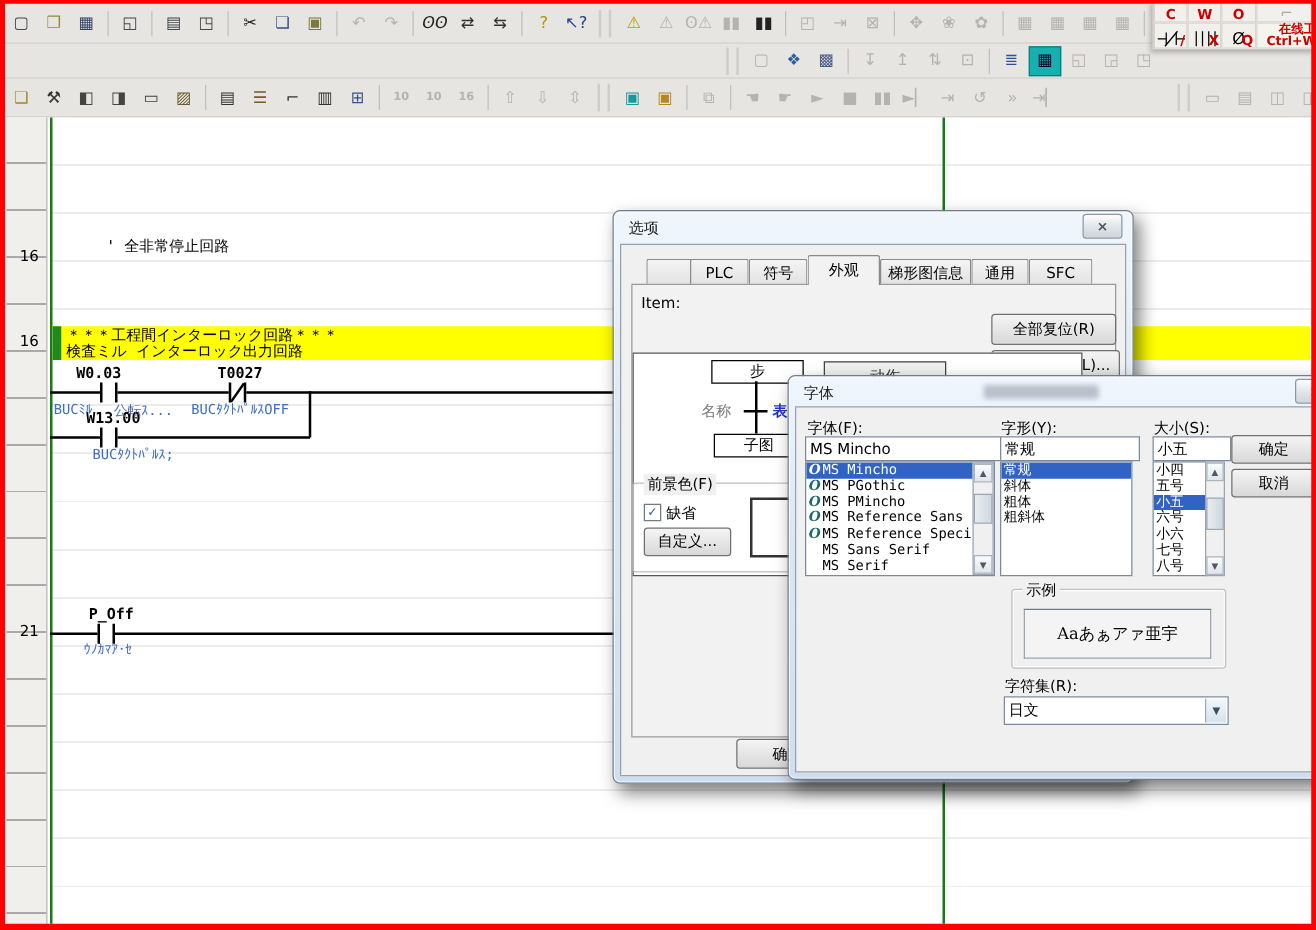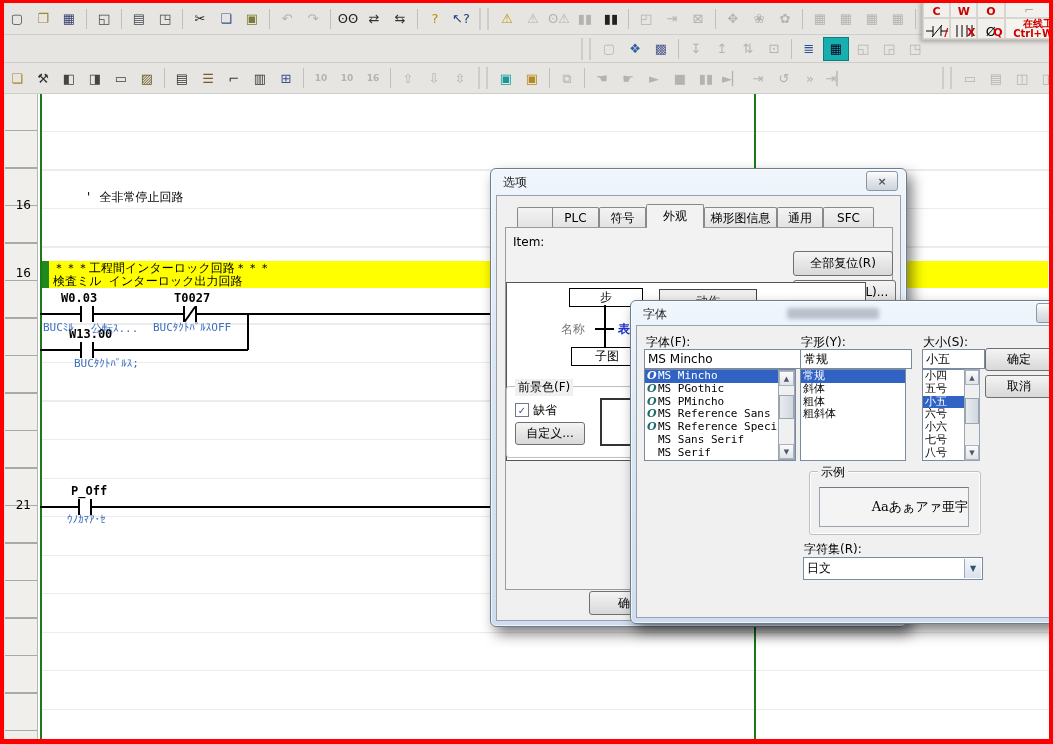--- a/index.html
+++ b/index.html
@@ -99,21 +99,21 @@
       <span class="tbtn">▤</span>
       <span class="tbtn">◳</span>
       <span class="tsep"></span>
       <span class="tbtn" style="color: rgb(34, 34, 34);">✂</span>
       <span class="tbtn" style="color: rgb(53, 80, 142);">❏</span>
       <span class="tbtn" style="color: rgb(122, 122, 58);">▣</span>
       <span class="tsep"></span>
       <span class="tbtn dis">↶</span>
       <span class="tbtn dis">↷</span>
       <span class="tsep"></span>
-      <span class="tbtn" style="color: rgb(34, 34, 34);">ʘʘ</span>
+      <span class="tbtn" style="color: rgb(34, 34, 34); font-style: italic;">ʘʘ</span>
       <span class="tbtn" style="color: rgb(51, 51, 51);">⇄</span>
       <span class="tbtn" style="color: rgb(51, 51, 51);">⇆</span>
       <span class="tsep"></span>
       <span class="tbtn" style="color: rgb(176, 149, 0);">?</span>
       <span class="tbtn" style="color: rgb(35, 64, 140);">↖?</span>
       <span class="tgrip"></span>
       <span class="tbtn" style="color: rgb(192, 149, 0);">⚠</span>
       <span class="tbtn dis">⚠</span>
       <span class="tbtn dis">ʘ⚠</span>
       <span class="tbtn dis">▮▮</span>
@@ -400,21 +400,21 @@
       <div class="sarrow" style="top:0;">▲</div>
       <div class="sthumb" style="top:28px;height:24px;"></div>
       <div class="sarrow" style="bottom:0;">▼</div>
     </div>
 
     <div class="btn" style="left:354px;top:47px;width:66px;height:21px;">确定</div>
     <div class="btn" style="left:354px;top:74px;width:66px;height:21px;">取消</div>
 
     <div class="grp" style="left:178px;top:170px;width:170px;height:62px;"></div>
     <span class="grplbl" style="left:187px;top:163px;">示例</span>
-    <div style="position:absolute;left:188px;top:186px;width:148px;height:38px;border:1px solid #9aa5b0;border-top-color:#707a86;background:#f4f4f4;display:flex;align-items:center;justify-content:flex-end;">
+    <div style="position:absolute;left:188px;top:186px;width:148px;height:38px;border:1px solid #9aa5b0;border-top-color:#707a86;background:#f4f4f4;display:flex;align-items:center;justify-content:center;">
       <span style="font-family:'DejaVu Serif','Liberation Serif',serif;font-size:13px;">Aaあぁアァ亜宇</span>
     </div>
 
     <span class="lbl" style="left:173px;top:240px;">字符集(R):</span>
     <div class="field" style="left:172px;top:256px;width:172px;height:21px;">
       <span>日文</span>
       <div class="combo-arrow">▼</div>
     </div>
   </div>
 

